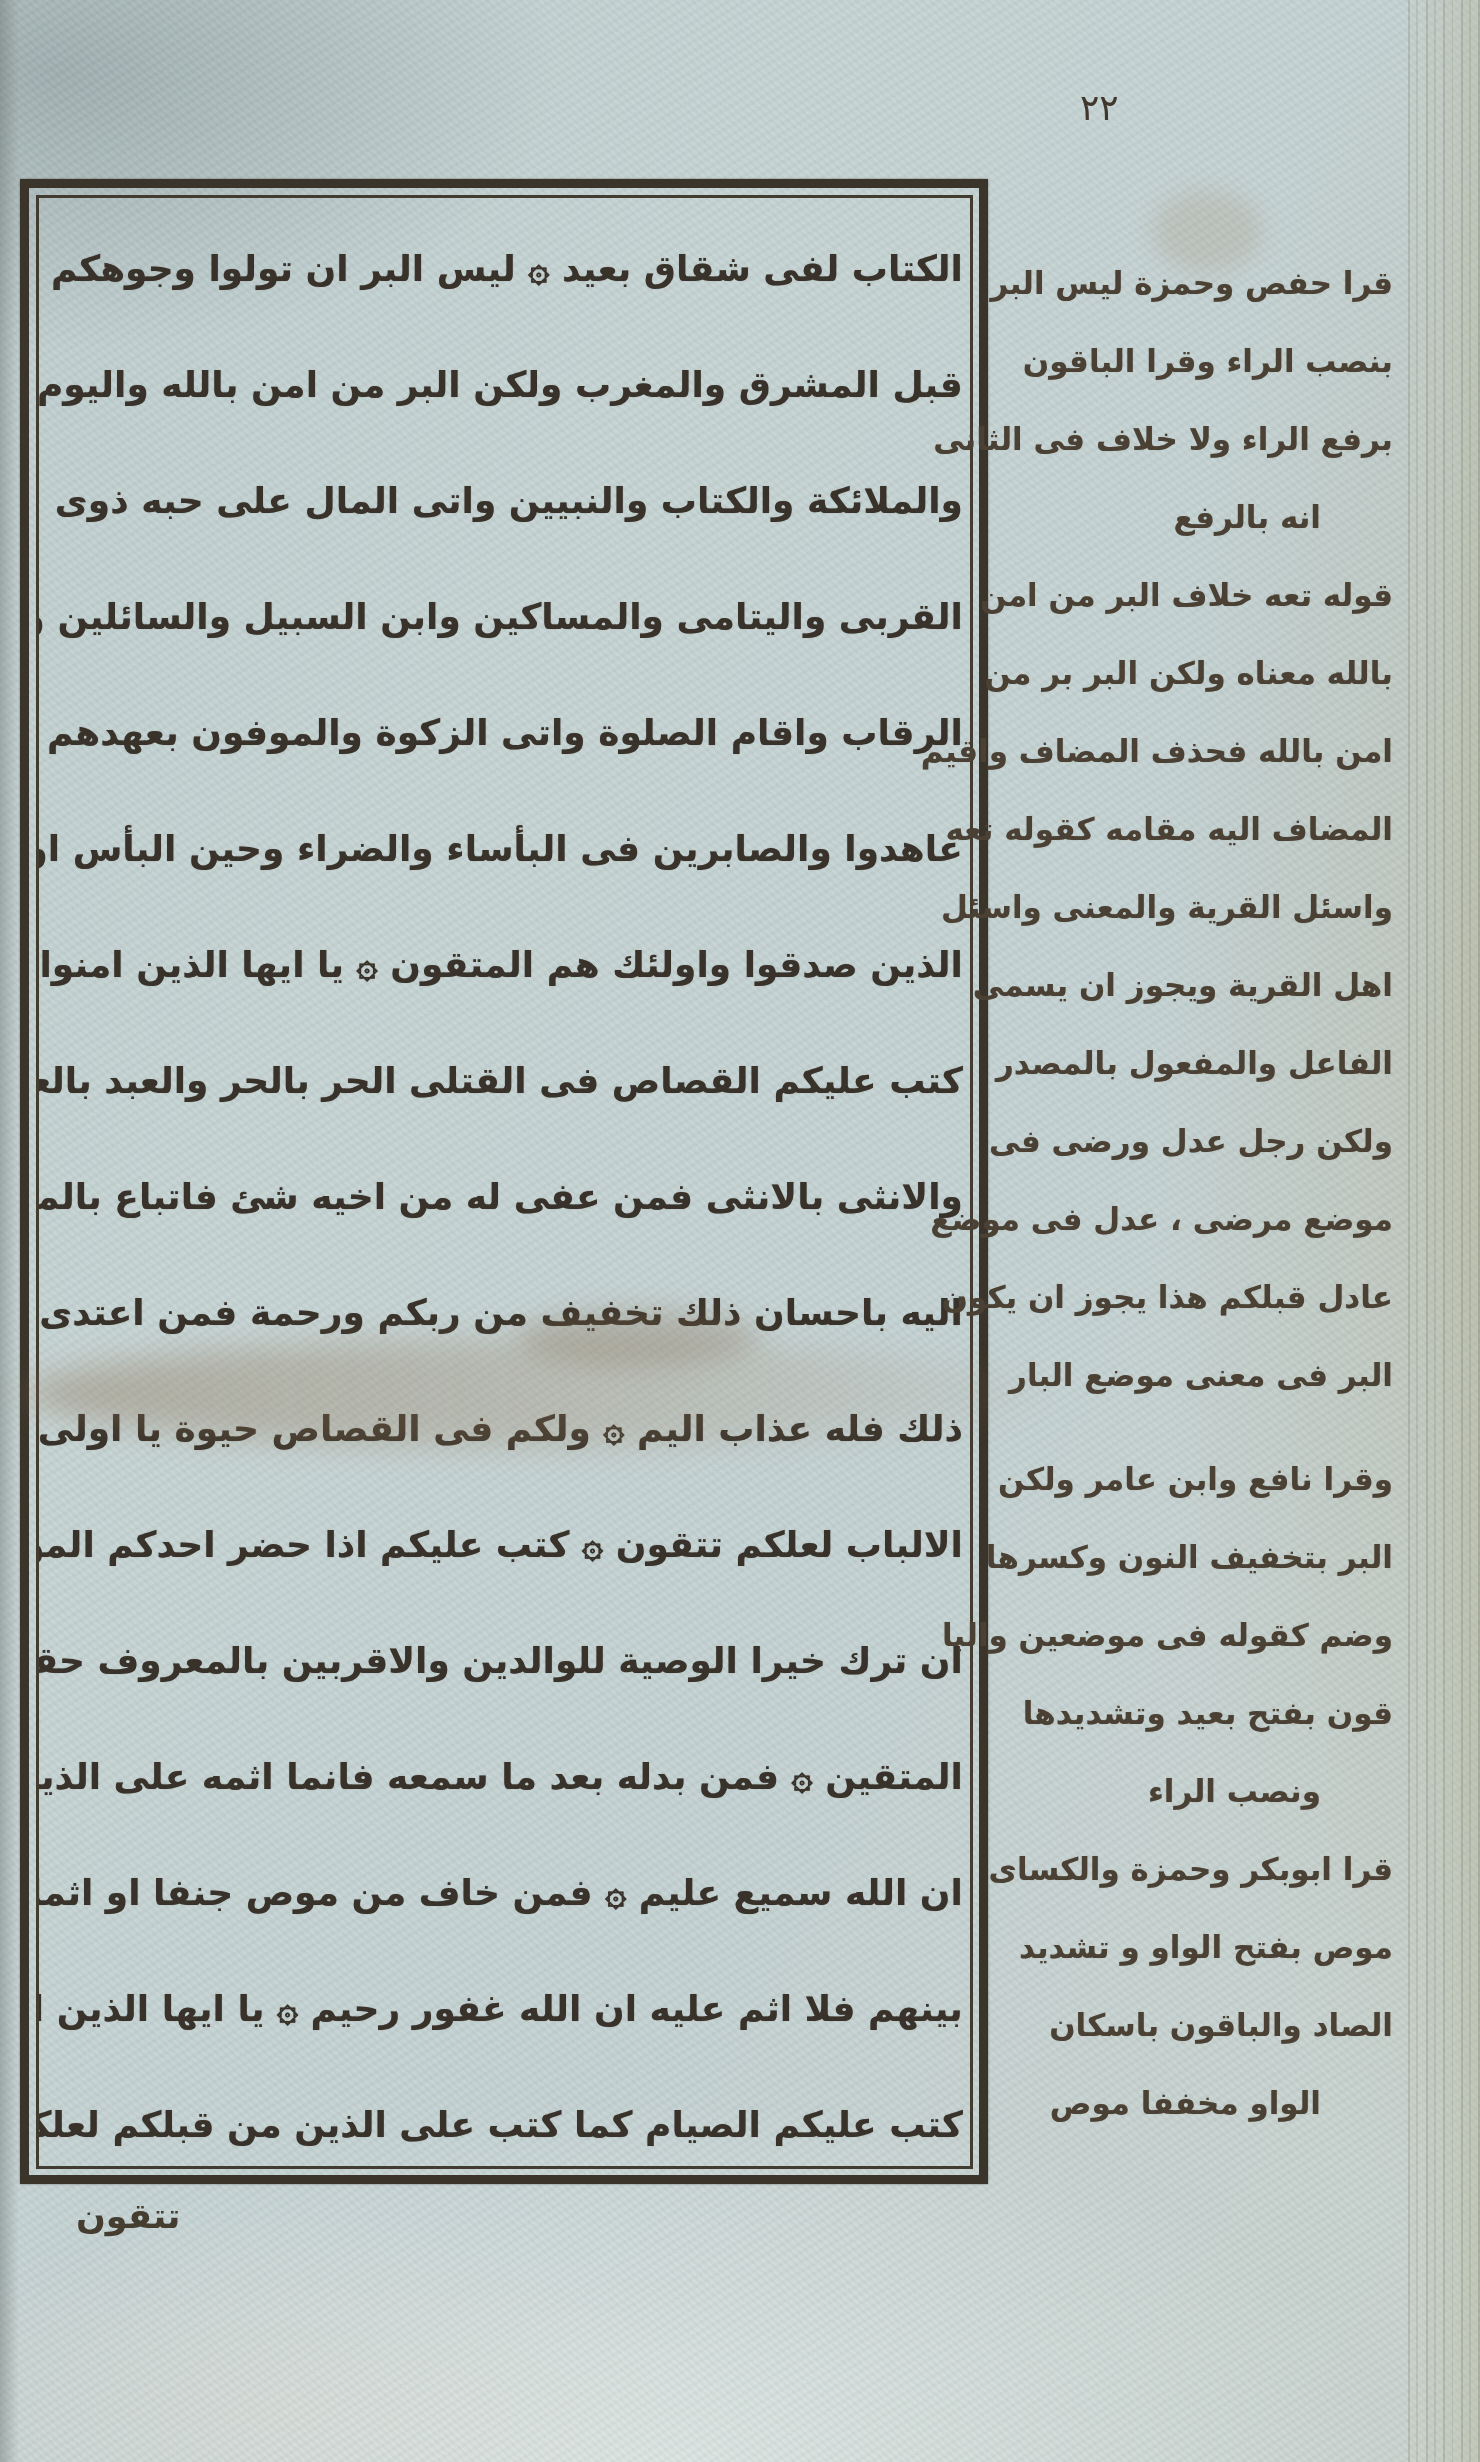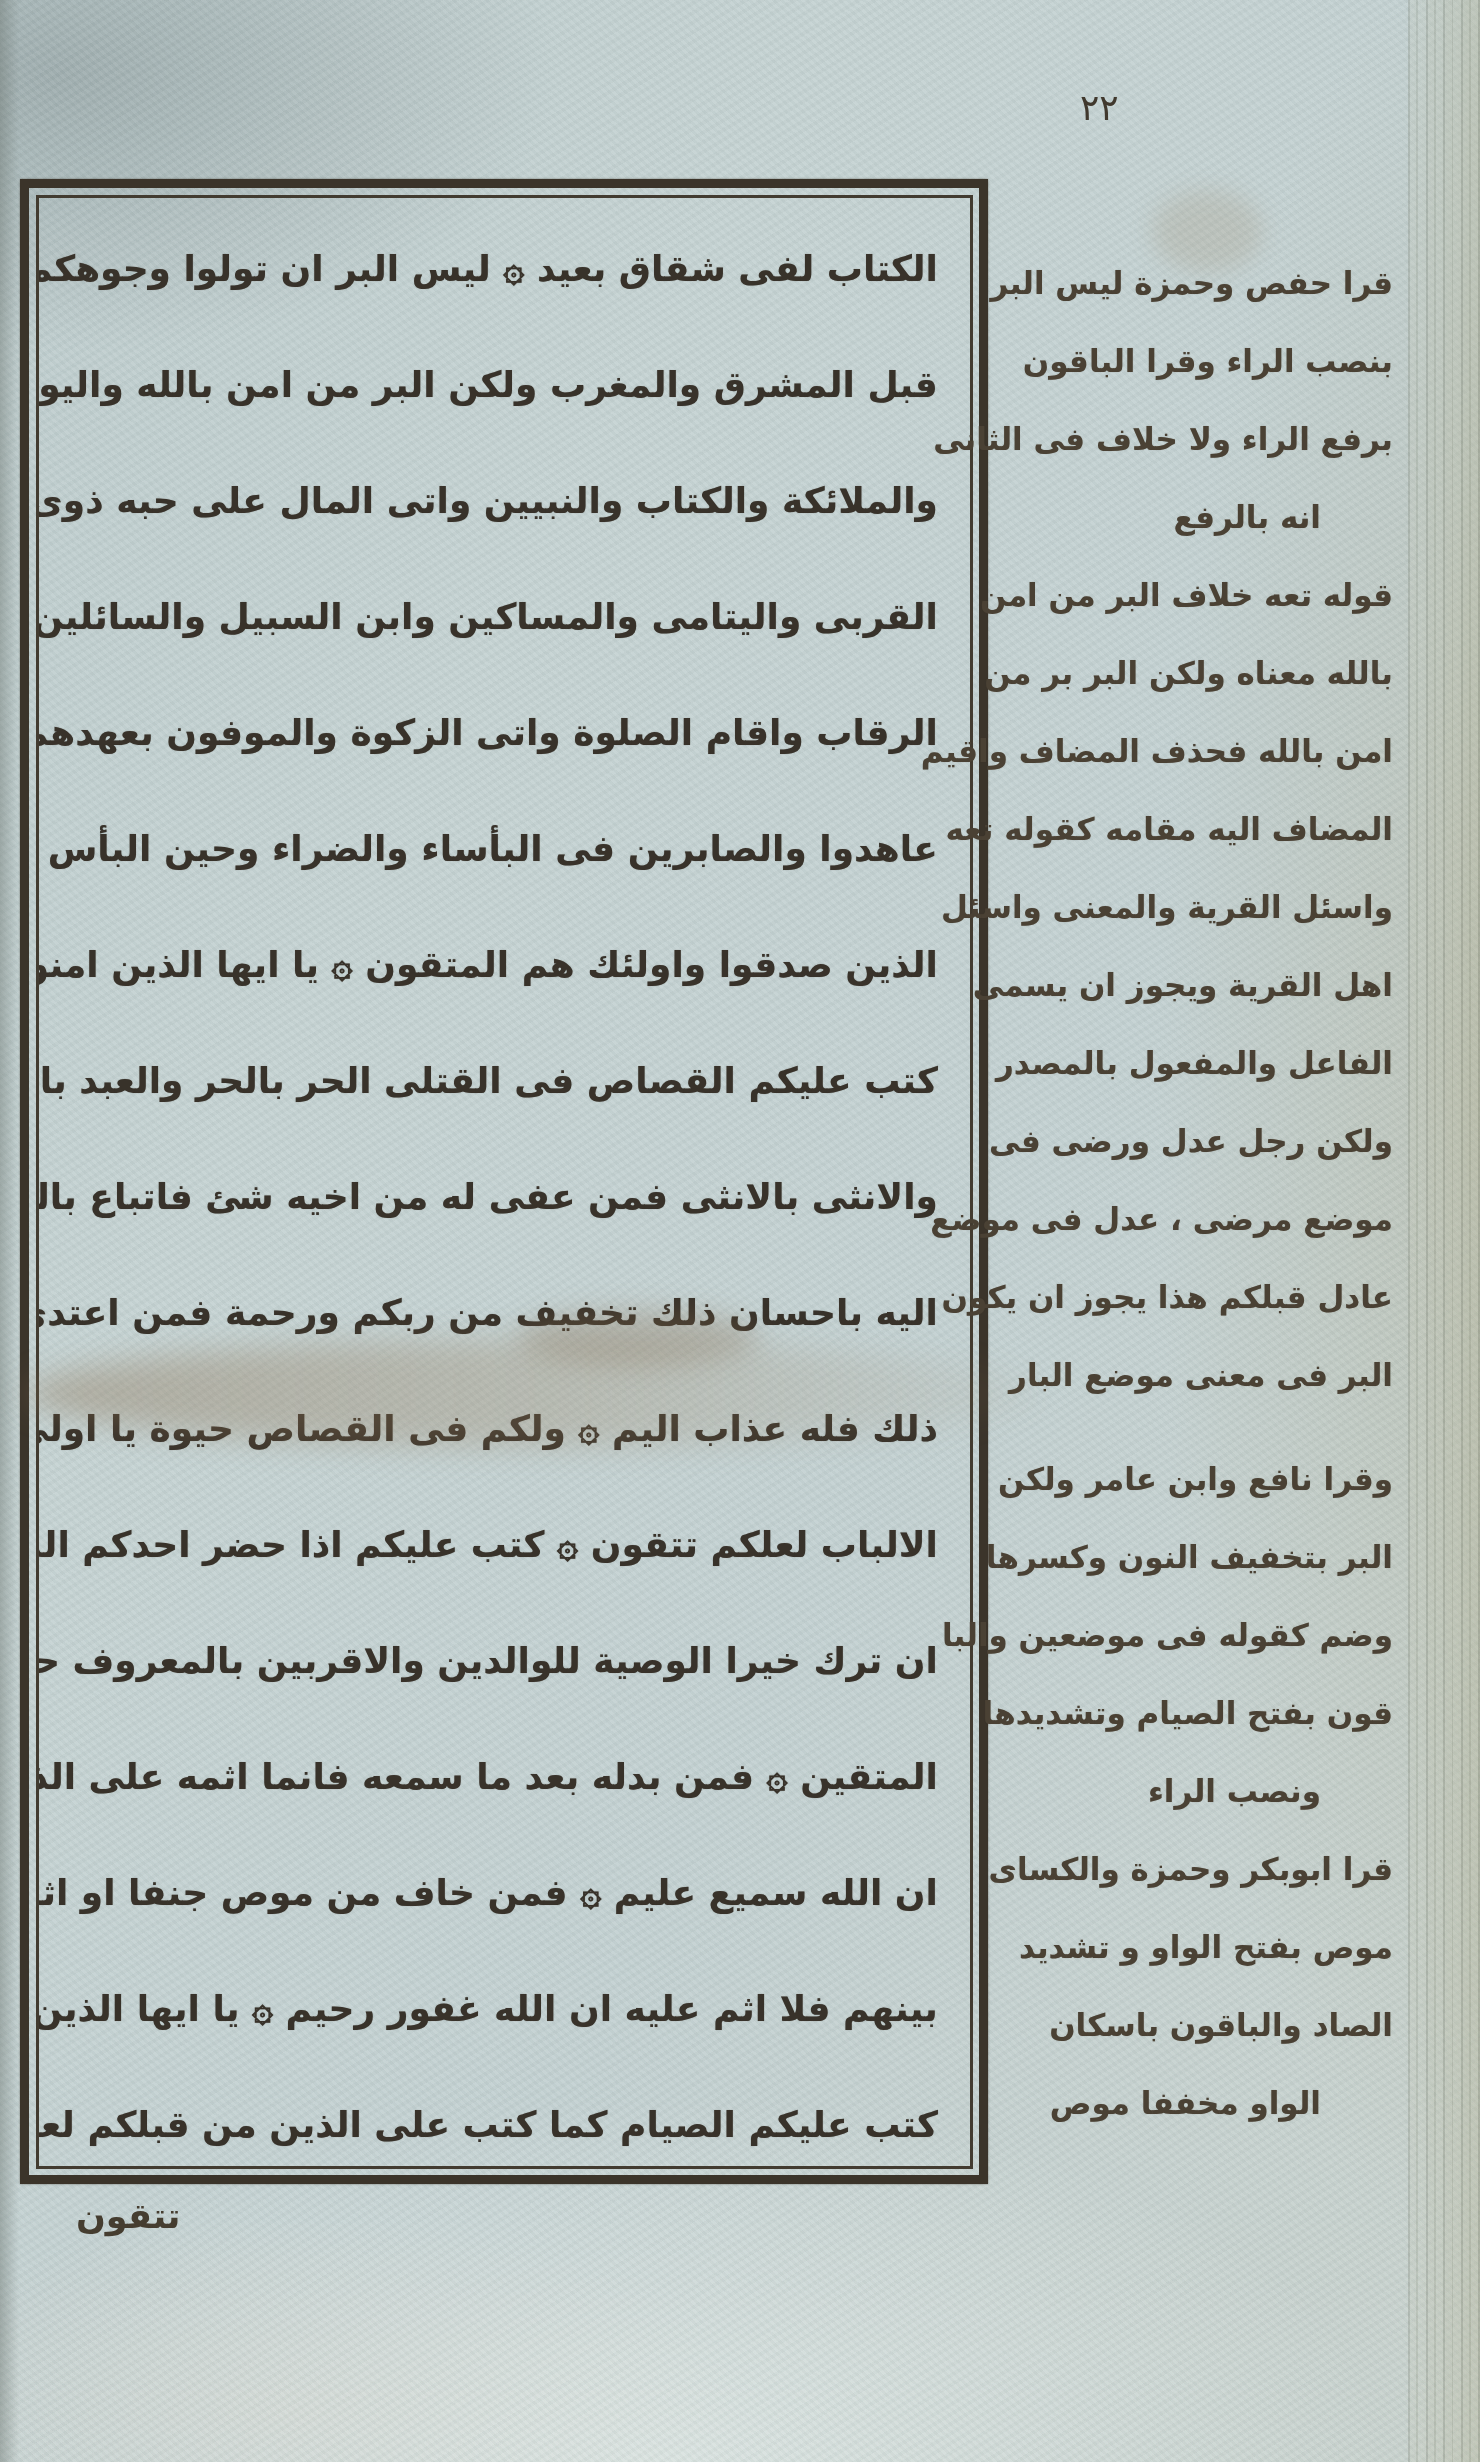--- a/index.html
+++ b/index.html
@@ -36,21 +36,21 @@
     background:rgba(150,130,95,.18);filter:blur(11px);}
 
   .page-number{position:absolute;left:1080px;top:87px;font-size:36px;font-weight:normal;
     color:#40382d;letter-spacing:3.7px;}
 
   
   .frame-outer{position:absolute;left:20.4px;top:179px;width:968px;height:2005px;
     border:9.3px solid #3b342a;box-sizing:border-box;
     box-shadow:0 0 1.9px rgba(59,52,42,.6);}
   .frame-inner{position:absolute;inset:6.5px;border:3.7px solid #423b30;}
-  .quran-text{position:absolute;inset:0;padding:13px 32px 0 24px;direction:rtl;overflow:hidden;}
+  .quran-text{position:absolute;inset:0;padding:13px 7px 0 24px;direction:rtl;overflow:hidden;}
   .qline{height:116px;line-height:116px;font-size:36px;font-weight:bold;color:#38322a;
     white-space:nowrap;text-align:justify;text-align-last:justify;-moz-text-align-last:justify;
     text-justify:inter-word;letter-spacing:0.5px;
     text-shadow:0 0 0.9px rgba(56,50,42,.45);}
   .qline::after{content:"";display:inline-block;width:100%;}
 
   
   .margin-col{position:absolute;left:1012px;top:244px;width:381px;direction:rtl;}
   .mline{height:78px;line-height:78px;font-size:31px;font-weight:bold;color:#4a4134;
     text-align:right;white-space:nowrap;text-shadow:0 0 0.9px rgba(74,65,52,.35);}
@@ -105,21 +105,21 @@
   <div class="mline">واسئل القرية والمعنى واسئل</div>
   <div class="mline">اهل القرية ويجوز ان يسمى</div>
   <div class="mline">الفاعل والمفعول بالمصدر</div>
   <div class="mline">ولكن رجل عدل ورضى فى</div>
   <div class="mline">موضع مرضى ، عدل فى موضع</div>
   <div class="mline">عادل قبلكم هذا يجوز ان يكون</div>
   <div class="mline">البر فى معنى موضع البار</div>
   <div class="mline gap">وقرا نافع وابن عامر ولكن</div>
   <div class="mline">البر بتخفيف النون وكسرها</div>
   <div class="mline">وضم كقوله فى موضعين والبا</div>
-  <div class="mline">قون بفتح الصيام وتشديدها</div>
+  <div class="mline">قون بفتح بعيد وتشديدها</div>
   <div class="mline indent">ونصب الراء</div>
   <div class="mline">قرا ابوبكر وحمزة والكساى</div>
   <div class="mline">موص بفتح الواو و تشديد</div>
   <div class="mline">الصاد والباقون باسكان</div>
   <div class="mline indent">الواو مخففا موص</div>
 </div>
 
 <div class="catchword">تتقون</div>
 
 <div class="stain-band"></div>

